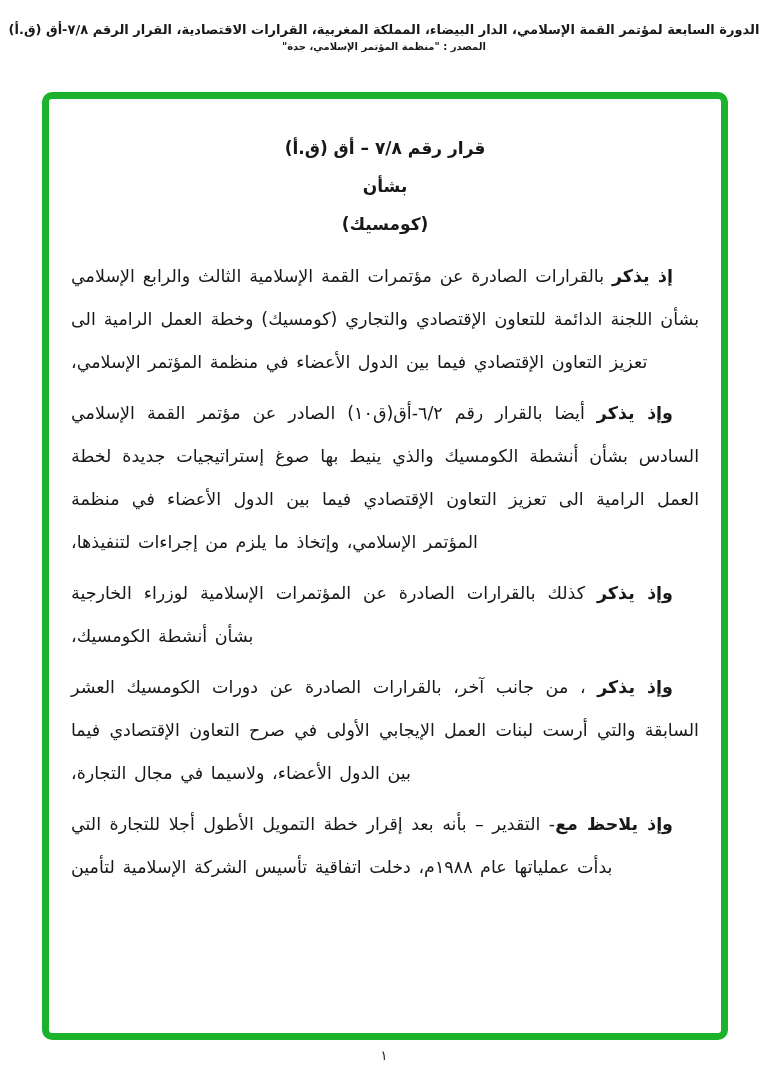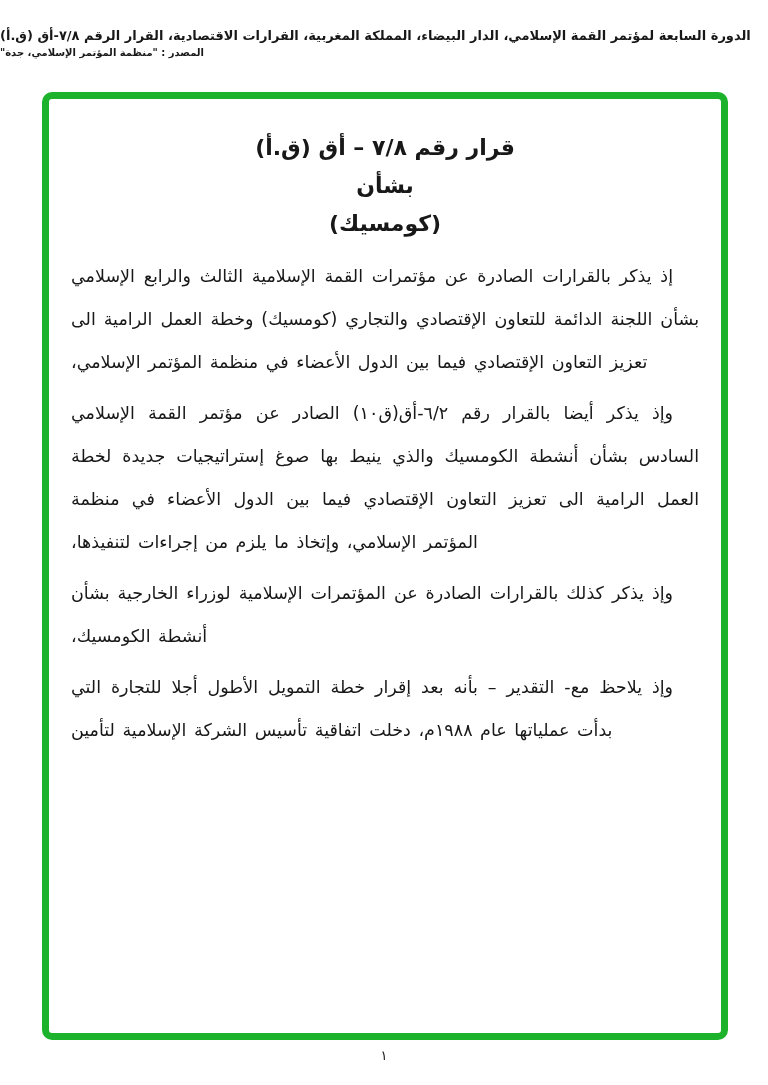--- a/index.html
+++ b/index.html
@@ -11,23 +11,22 @@
   .page {
     position: relative;
     width: 768px;
     height: 1085px;
     background: #ffffff;
     direction: rtl;
     color: #181818;
     overflow: hidden;
   }
   .doc-header {
-    padding-top: 4px;
-    text-align: left;
-    margin-top: 24px;
+    padding-top: 22px;
+    text-align: center;
   }
   .hdr-line1 {
     font-size: 13px;
     font-weight: bold;
     letter-spacing: 0;
     white-space: nowrap;
   }
   .hdr-line2 {
     font-size: 10px;
     font-weight: bold;
@@ -41,37 +40,37 @@
     height: 948px;
     box-sizing: border-box;
     border: 7px solid #1cb22c;
     border-radius: 10px;
     padding: 30px 22px 0 22px;
     background: #ffffff;
   }
   .title-block {
     text-align: center;
     font-weight: bold;
-    font-size: 22px;
+    font-size: 17px;
     line-height: 38px;
   }
   .body-text {
     margin-top: 12px;
     font-size: 17.5px;
     line-height: 43px;
     text-align: justify;
     text-align-last: left;
     word-spacing: 2px;
   }
   .body-text p {
     margin: 0 0 8px 0;
     text-indent: 26px;
   }
   .lead {
-    font-weight: normal;
+    font-weight: bold;
   }
   .page-number {
     position: absolute;
     top: 1048px;
     left: 0;
     right: 0;
     text-align: center;
     font-size: 13px;
     color: #181818;
   }
@@ -95,20 +94,21 @@
     </div>
 
     <div class="body-text">
 
       <p><span class="lead">إذ يذكر</span><span> بالقرارات الصادرة عن مؤتمرات القمة الإسلامية الثالث والرابع الإسلامي بشأن اللجنة الدائمة للتعاون الإقتصادي والتجاري (كومسيك) وخطة العمل الرامية الى تعزيز التعاون الإقتصادي فيما بين الدول الأعضاء في منظمة المؤتمر الإسلامي،</span></p>
 
       <p><span class="lead">وإذ يذكر</span><span> أيضا بالقرار رقم ٦/٢-أق(ق١٠) الصادر عن مؤتمر القمة الإسلامي السادس بشأن أنشطة الكومسيك والذي ينيط بها صوغ إستراتيجيات جديدة لخطة العمل الرامية الى تعزيز التعاون الإقتصادي فيما بين الدول الأعضاء في منظمة المؤتمر الإسلامي، وإتخاذ ما يلزم من إجراءات لتنفيذها،</span></p>
 
       <p><span class="lead">وإذ يذكر</span><span> كذلك بالقرارات الصادرة عن المؤتمرات الإسلامية لوزراء الخارجية بشأن أنشطة الكومسيك،</span></p>
 
+      <p><span class="lead">وإذ يذكر</span><span> ، من جانب آخر، بالقرارات الصادرة عن دورات الكومسيك العشر السابقة والتي أرست لبنات العمل الإيجابي الأولى في صرح التعاون الإقتصادي فيما بين الدول الأعضاء، ولاسيما في مجال التجارة،</span></p>
 
       <p><span class="lead">وإذ يلاحظ مع</span><span>- التقدير – بأنه بعد إقرار خطة التمويل الأطول أجلا للتجارة التي بدأت عملياتها عام ١٩٨٨م، دخلت اتفاقية تأسيس الشركة الإسلامية لتأمين</span></p>
     </div>
 
   </div>
 
   <div class="page-number">١</div>
 
 </div>
 

